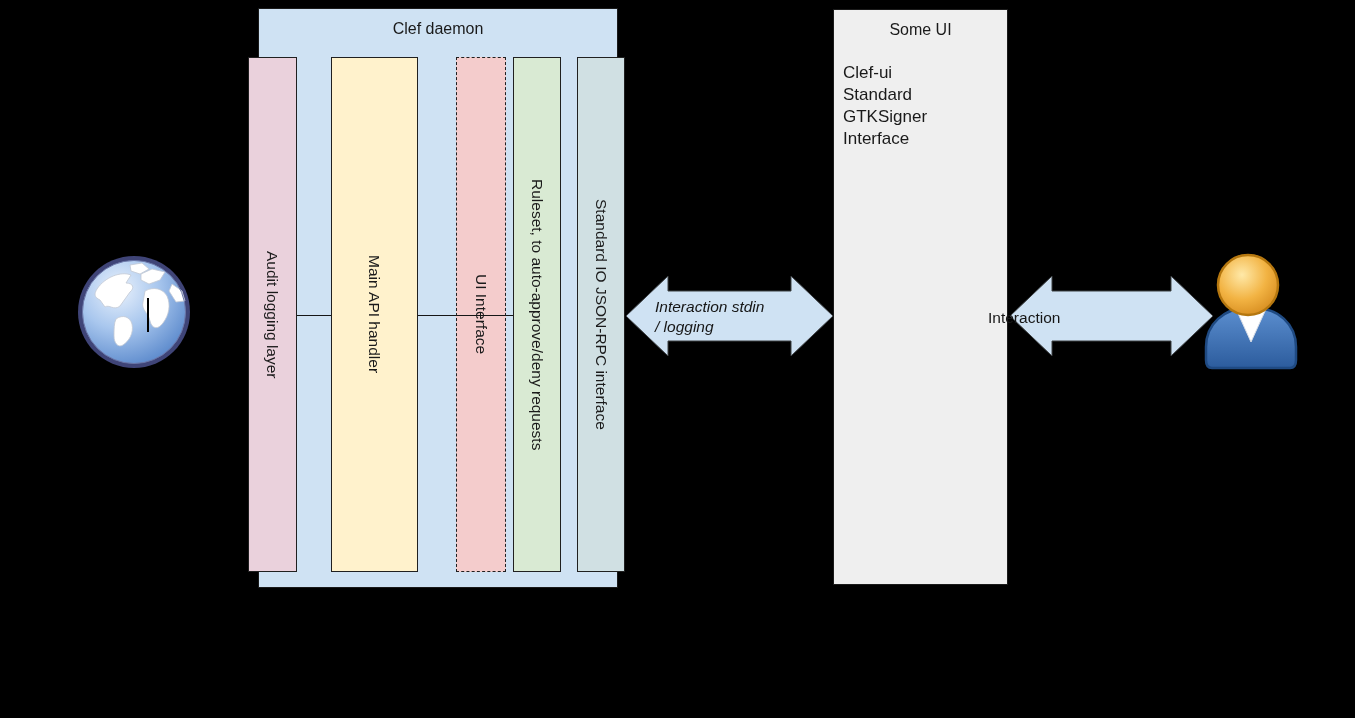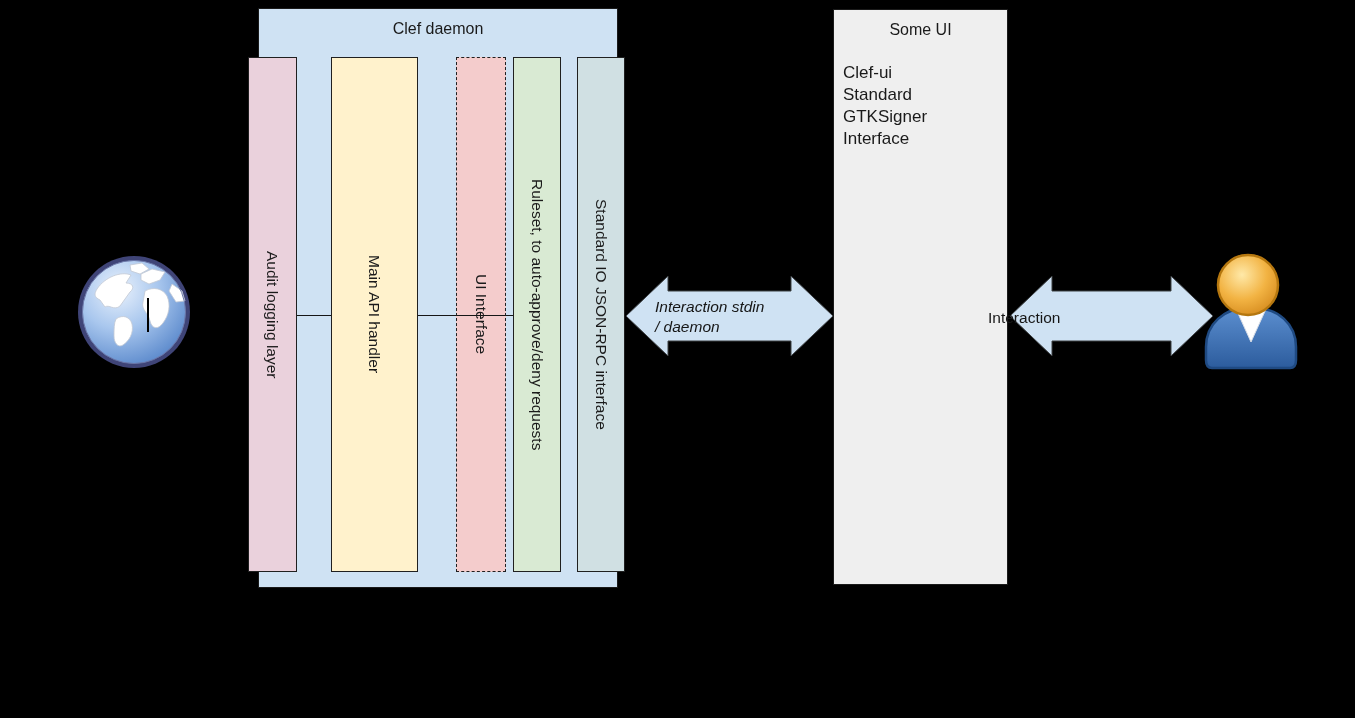--- a/index.html
+++ b/index.html
@@ -92,21 +92,21 @@
   </div>
 
   <div class="abs connector" id="connector-line-audit-api"></div>
   <div class="abs connector" id="connector-line-api-ruleset"></div>
 
   <svg class="abs arrow-svg" style="left:626px;top:276px;" width="207" height="80" viewBox="0 0 207 80">
     <polygon points="0,40 42,0 42,15 165,15 165,0 207,40 165,80 165,65 42,65 42,80" fill="#cfe2f3" stroke="#3d4043" stroke-width="1"></polygon>
   </svg>
   <div class="abs arrow-label" style="left:655px;top:297px;font-style:italic;">
     <div>Interaction stdin</div>
-    <div>/ daemon</div>
+    <div>/ logging</div>
   </div>
 
   <div class="abs" id="some-ui-box"></div>
   <div class="abs" id="some-ui-title">Some UI</div>
   <div class="abs" id="some-ui-list">
     <div>Clef-ui</div>
     <div>Standard</div>
     <div>GTKSigner</div>
     <div>Interface</div>
   </div>

